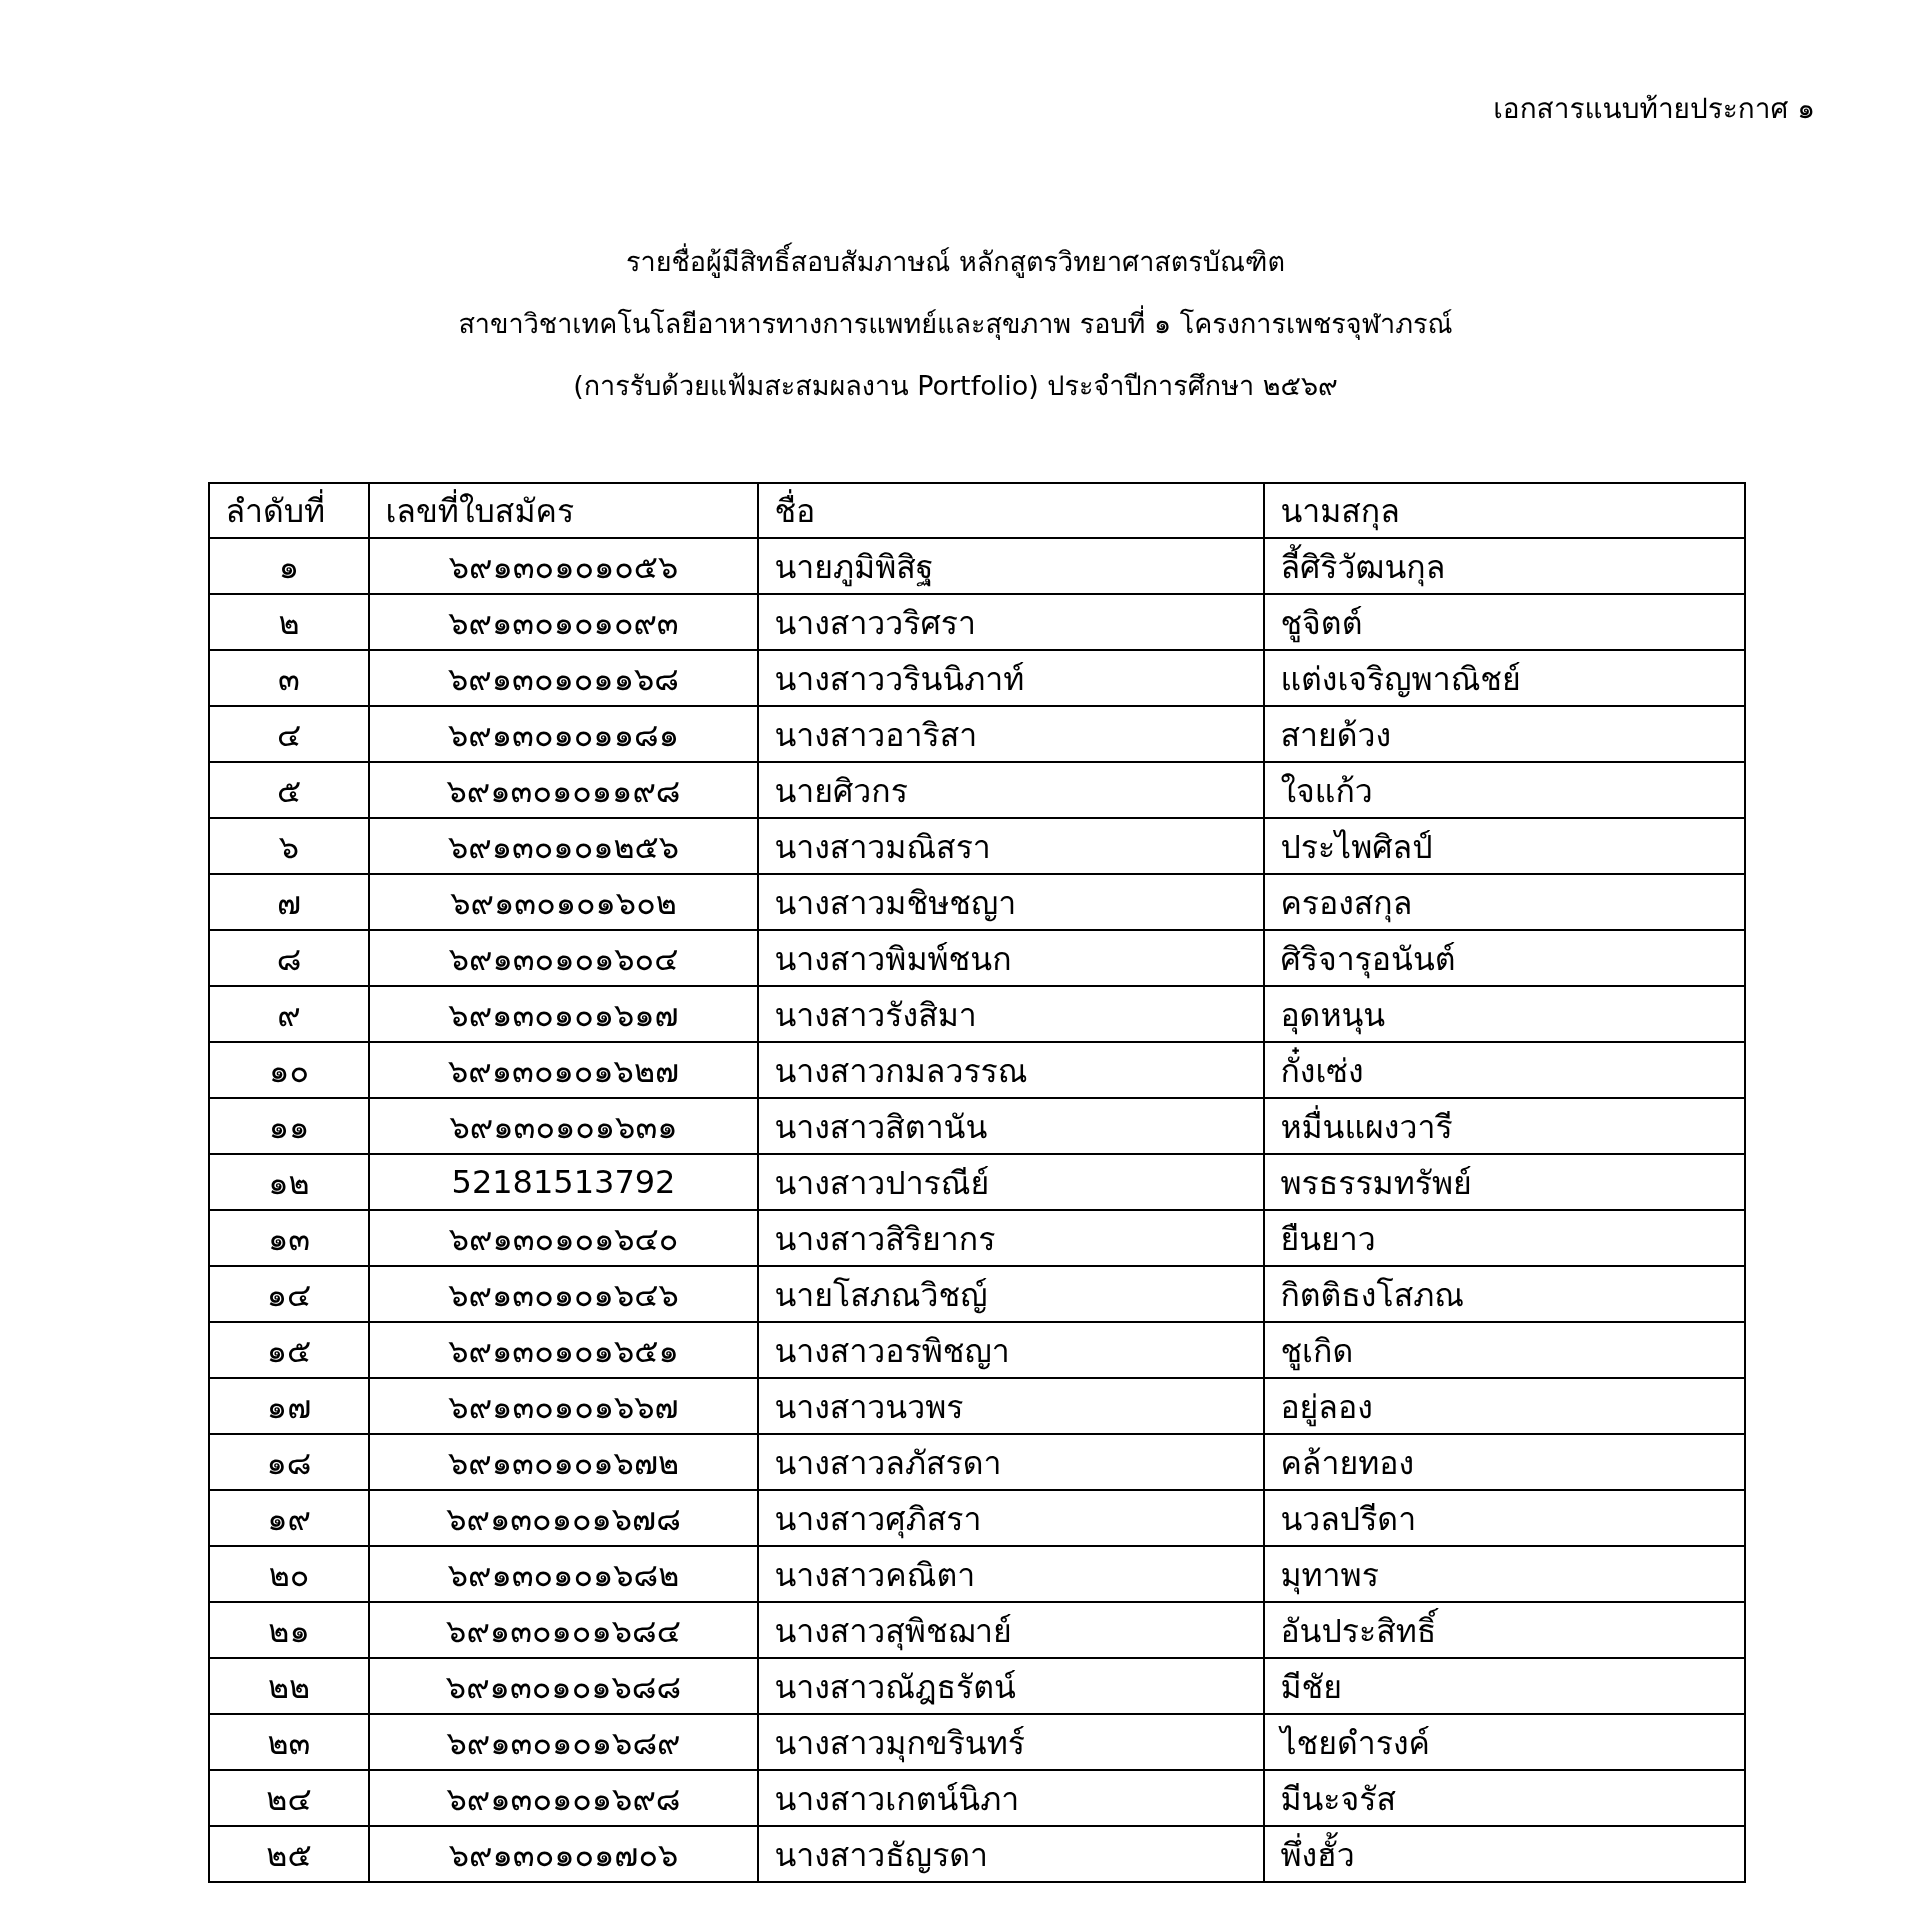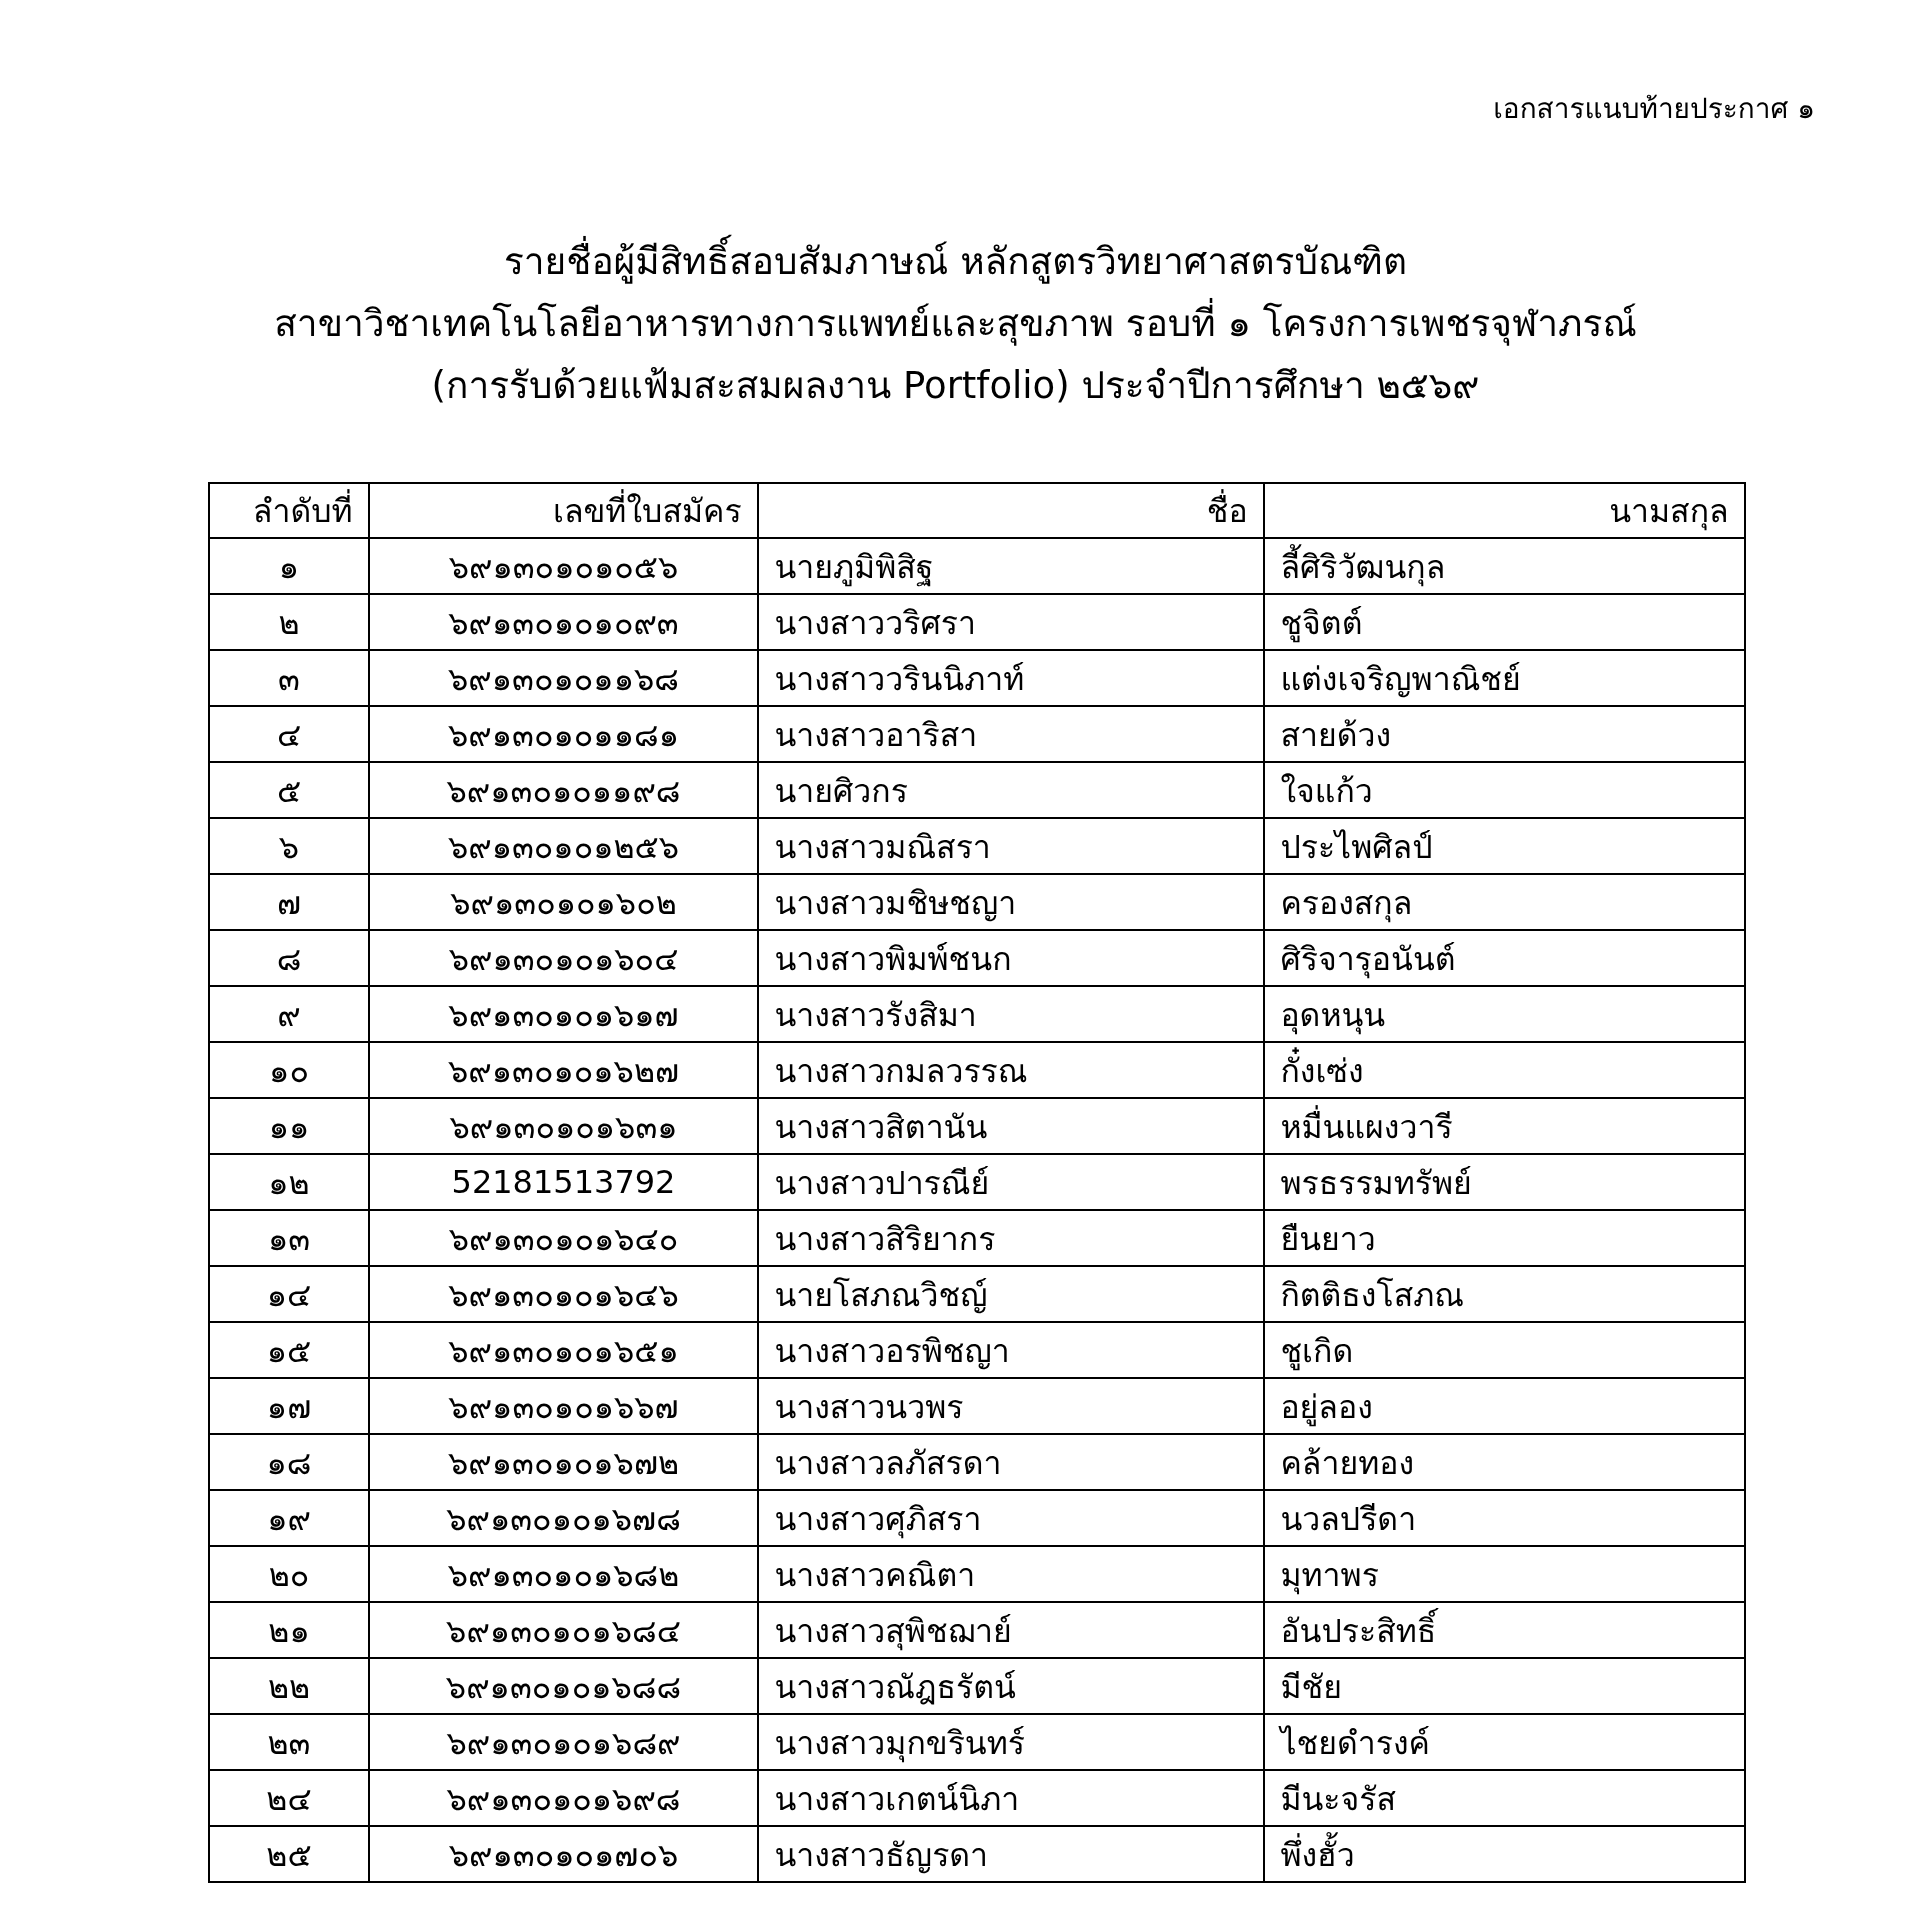--- a/index.html
+++ b/index.html
@@ -8,31 +8,31 @@
     font-family: "DejaVu Sans", "Liberation Sans", sans-serif; color: #000000;
   }
   .annex-note {
     position: absolute; right: 96px; top: 89px;
     font-size: 28px; line-height: 39px; white-space: nowrap;
   }
   .title-block {
     position: absolute; left: 0; width: 1911px; top: 231px; text-align: center;
   }
   .title-line {
-    font-size: 37px; line-height: 62px; white-space: nowrap;
+    font-size: 27px; line-height: 62px; white-space: nowrap;
   }
   table.list {
     position: absolute; left: 208px; top: 482px; width: 1536px;
     border-collapse: collapse; table-layout: fixed;
   }
   table.list th, table.list td {
     border: 2.7px solid #000000; height: 54px; padding: 0 15.4px;
     font-size: 32px; font-weight: normal; white-space: nowrap; overflow: hidden;
   }
-  table.list th { text-align: right; height: 53px; }
+  table.list th { text-align: left; height: 53px; }
   table.list td.c { text-align: center; }
   table.list td.l { text-align: left; }
   col.c1 { width: 160px; } col.c2 { width: 389px; } col.c3 { width: 506px; } col.c4 { width: 481px; }
 </style>
 </head>
 <body>
 
 <div class="annex-note">เอกสารแนบท้ายประกาศ ๑</div>
 
 <div class="title-block">

